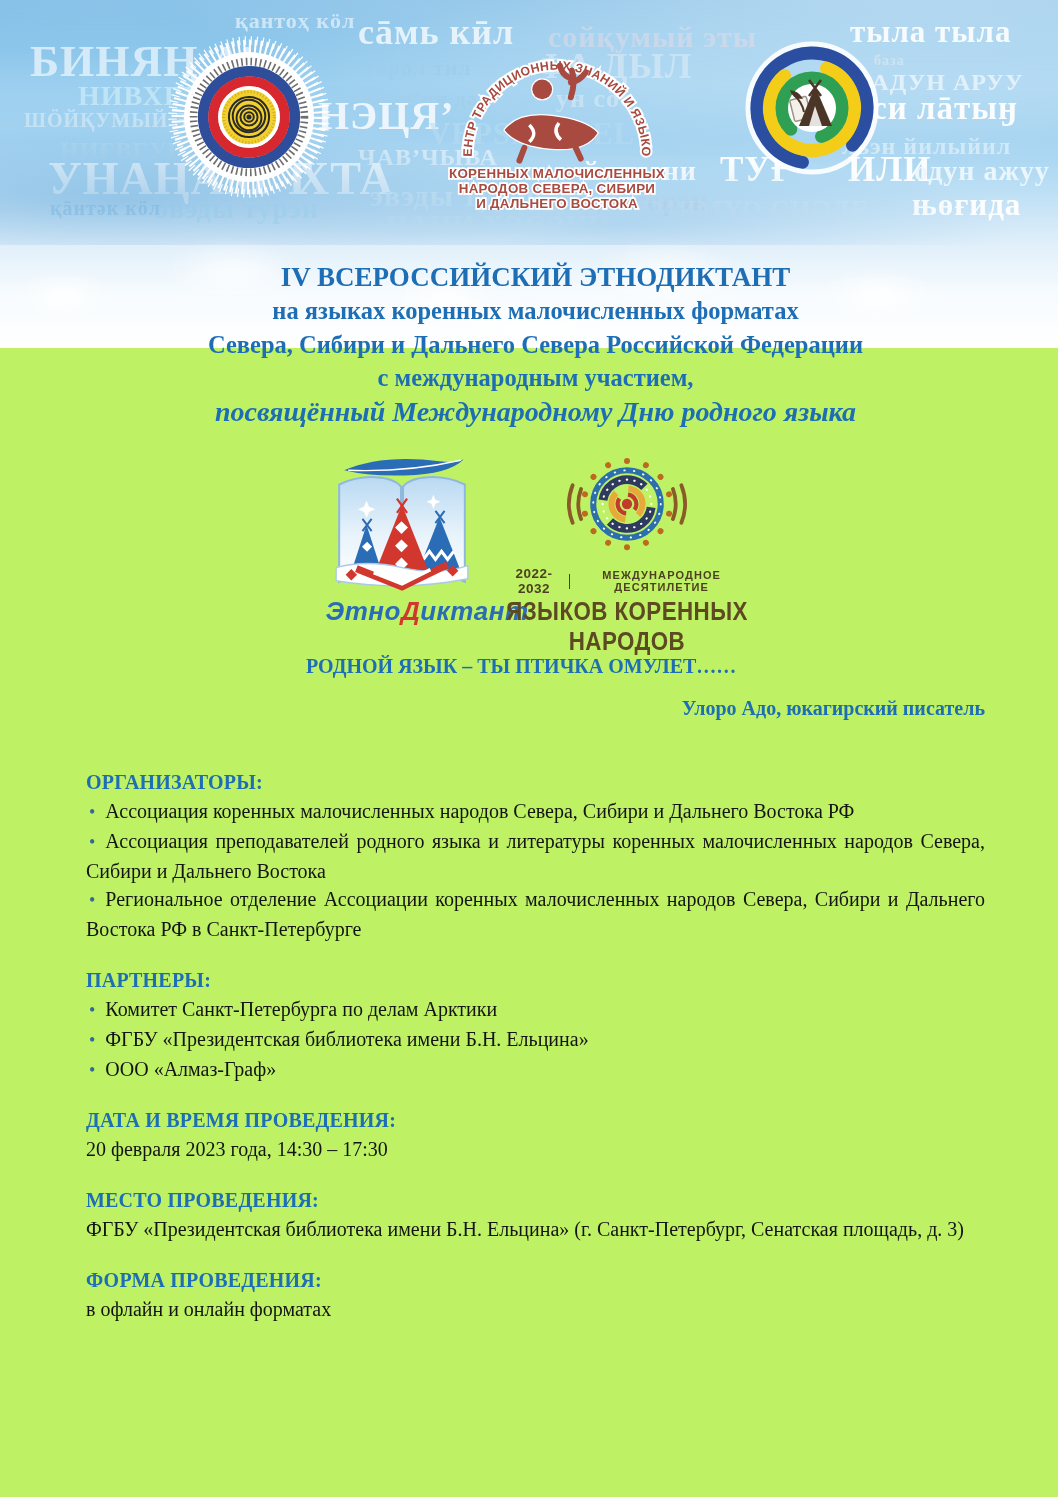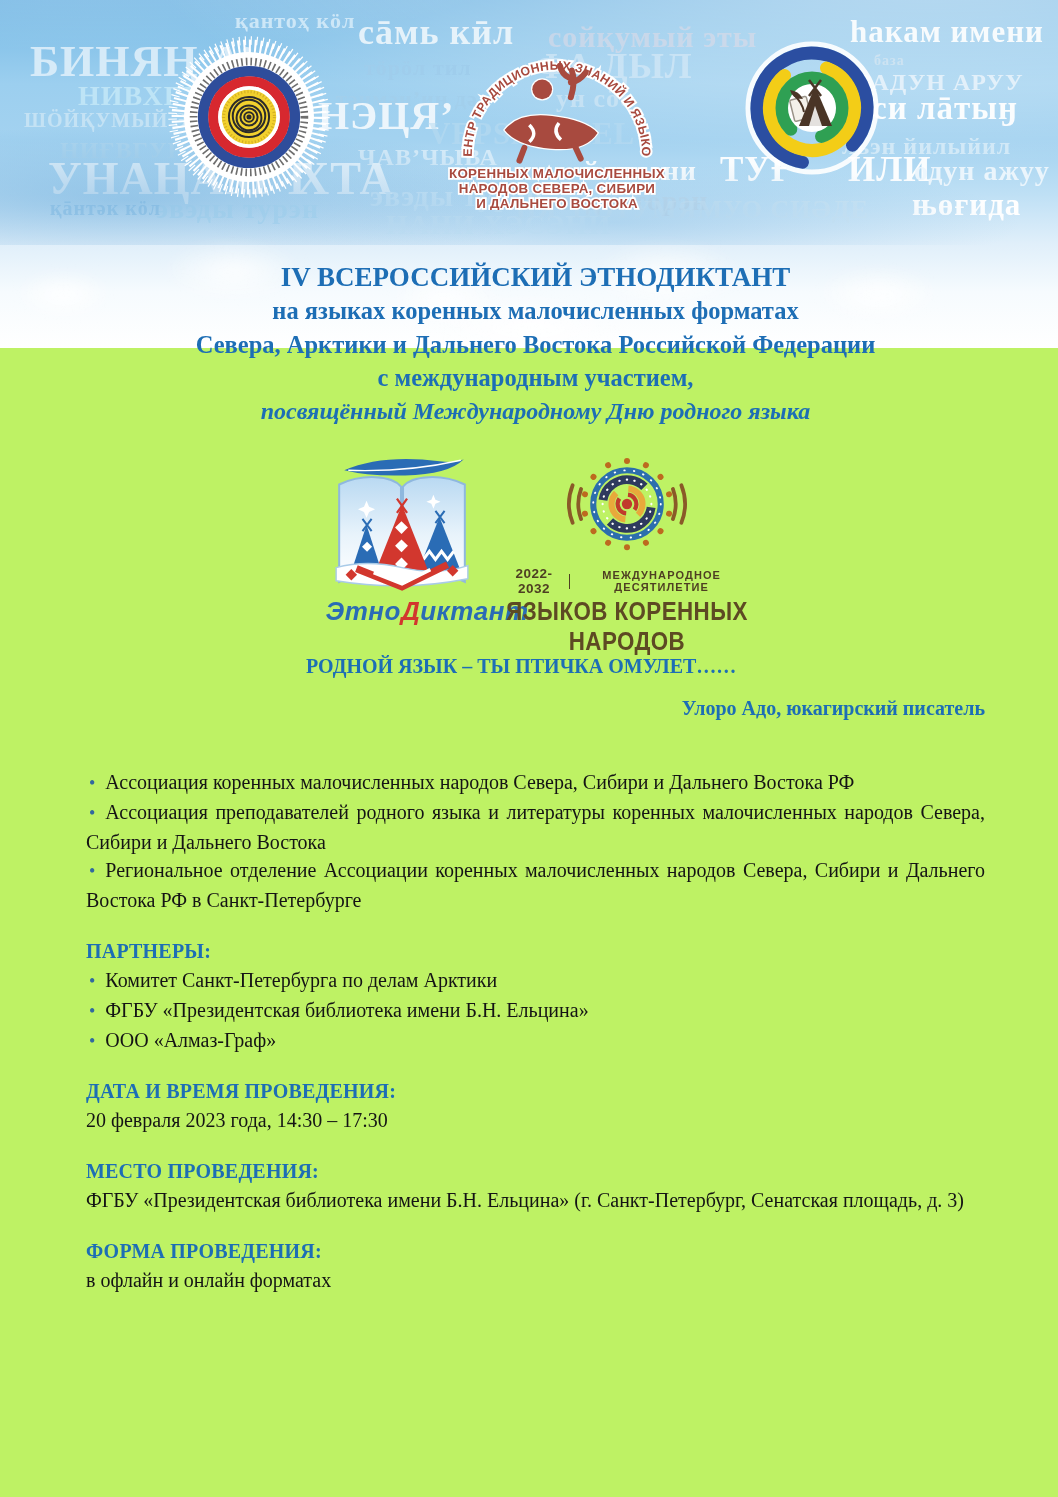--- a/index.html
+++ b/index.html
@@ -26,21 +26,21 @@
   .bg-word{position:absolute;font-weight:bold;letter-spacing:1px;white-space:nowrap;line-height:1;}
   .hdr-logo{position:absolute;z-index:2;}
   .logo-raipon{left:163px;top:31px;}
   .logo-center{left:448px;top:34px;}
   .logo-right{left:742px;top:38px;}
   
   .content{position:absolute;inset:0;padding:260px 73px 0 78px;z-index:3;margin-left:8px;}
   .title-block{text-align:center;color:#1d6eb5;font-weight:bold;}
   .t-l1{font-size:27px;line-height:34px;}
   .t-l{font-size:24.5px;line-height:33.5px;}
-  .t-l5{font-size:24px;line-height:33.5px;font-style:italic;text-align:center;}
+  .t-l5{font-size:28px;line-height:33.5px;font-style:italic;text-align:center;}
   .logos-row{display:flex;justify-content:center;align-items:flex-start;gap:30px;margin-top:22px;height:178px;}
   .etno{width:152px;text-align:center;}
   .etno-text{font-family:"Liberation Sans","DejaVu Sans",sans-serif;font-weight:bold;font-style:italic;
              font-size:26px;color:#2a6cb5;margin-top:0;letter-spacing:.5px;}
   .etno-text .red{color:#d2372e;}
   .decade{width:238px;text-align:center;}
   .decade-l1{display:flex;justify-content:center;align-items:center;gap:8px;margin-top:4px;
              font-family:"Liberation Sans","DejaVu Sans",sans-serif;color:#4e3f22;}
   .decade-years{font-size:13.5px;font-weight:bold;letter-spacing:.5px;}
   .decade-sep{width:1.5px;height:15px;background:#4e3f22;}
@@ -60,21 +60,21 @@
 </head>
 <body>
 
 <div class="page">
 
   <div class="header">
     <div class="bg-words">
         <span class="bg-word" style="left: 235px; top: 10px; font-size: 22px; color: rgb(216, 237, 250); opacity: 0.85;">қантоҳ кӧл</span>
         <span class="bg-word" style="left: 358px; top: 14px; font-size: 36px; color: rgb(255, 255, 255); opacity: 0.75;">сāмь кӣл</span>
         <span class="bg-word" style="left: 548px; top: 22px; font-size: 30px; color: rgb(232, 220, 230); opacity: 0.5;">сойқумый эты</span>
-        <span class="bg-word" style="left: 850px; top: 16px; font-size: 31px; color: rgb(255, 255, 255); opacity: 0.9;">һакам имени</span>
+        <span class="bg-word" style="left: 850px; top: 16px; font-size: 31px; color: rgb(255, 255, 255); opacity: 0.9;">тыла тыла</span>
         <span class="bg-word" style="left: 30px; top: 40px; font-size: 44px; color: rgb(226, 241, 251); opacity: 0.85;">БИНЯҢ А’</span>
         <span class="bg-word" style="left: 874px; top: 54px; font-size: 14px; color: rgb(223, 234, 242); opacity: 0.6;">база</span>
         <span class="bg-word" style="left: 364px; top: 57px; font-size: 22px; color: rgb(159, 205, 236); opacity: 1;">тӧрӧл тил</span>
         <span class="bg-word" style="left: 536px; top: 48px; font-size: 36px; color: rgb(220, 236, 248); opacity: 0.6;">ФА ДЫЛ</span>
         <span class="bg-word" style="left: 856px; top: 70px; font-size: 24px; color: rgb(232, 243, 251); opacity: 0.9;">ВАДУН АРУУ</span>
         <span class="bg-word" style="left: 78px; top: 82px; font-size: 28px; color: rgb(194, 231, 247); opacity: 0.9;">НИВХГУ</span>
         <span class="bg-word" style="left: 336px; top: 88px; font-size: 22px; color: rgb(162, 207, 236); opacity: 1;">тәнмән’ин дә</span>
         <span class="bg-word" style="left: 318px; top: 96px; font-size: 40px; color: rgb(255, 255, 255); opacity: 0.8;">НЭЦЯ’</span>
         <span class="bg-word" style="left: 556px; top: 86px; font-size: 26px; color: rgb(207, 230, 245); opacity: 0.75;">ун сöс</span>
         <span class="bg-word" style="left: 872px; top: 92px; font-size: 33px; color: rgb(255, 255, 255); opacity: 0.95;">си лāтыӈ</span>
@@ -155,21 +155,21 @@
         <path d="M 73 68 L 80 88 L 67 88 Z" fill="#ffffff" opacity="0.85"></path>
       </g>
     </svg>
   </div>
 
   <div class="content">
 
     <div class="title-block">
       <div class="t-l1">IV ВСЕРОССИЙСКИЙ ЭТНОДИКТАНТ</div>
       <div class="t-l">на языках коренных малочисленных форматах</div>
-      <div class="t-l">Севера, Арктики и Дальнего Востока Российской Федерации</div>
+      <div class="t-l">Севера, Сибири и Дальнего Севера Российской Федерации</div>
       <div class="t-l">с международным участием,</div>
       <div class="t-l5">посвящённый Международному Дню родного языка</div>
     </div>
 
     <div class="logos-row">
 
       <div class="etno">
         <svg width="152" height="142" viewBox="0 0 150 140">
           <defs>
             <linearGradient id="skyGrad" x1="0" y1="0" x2="0" y2="1">
@@ -243,20 +243,21 @@
         </div>
         <div class="decade-l2">ЯЗЫКОВ КОРЕННЫХ НАРОДОВ</div>
       </div>
     </div>
 
     <p class="quote">РОДНОЙ ЯЗЫК – ТЫ ПТИЧКА ОМУЛЕТ……</p>
     <p class="attribution">Улоро Адо, юкагирский писатель</p>
 
     <div class="sections">
       <section class="sec">
+        <h3 class="sec-h">ОРГАНИЗАТОРЫ:</h3>
         <div>
             <div class="b-item"><span class="bullet">•</span><span class="b-text">Ассоциация коренных малочисленных народов Севера, Сибири и Дальнего Востока РФ</span></div>
             <div class="b-item"><span class="bullet">•</span><span class="b-text">Ассоциация преподавателей родного языка и литературы коренных малочисленных народов Севера, Сибири и Дальнего Востока</span></div>
             <div class="b-item"><span class="bullet">•</span><span class="b-text">Региональное отделение Ассоциации коренных малочисленных народов Севера, Сибири и Дальнего Востока РФ в Санкт-Петербурге</span></div>
           </div>
       </section>
       <section class="sec">
         <h3 class="sec-h">ПАРТНЕРЫ:</h3>
         <div>
             <div class="b-item"><span class="bullet">•</span><span class="b-text">Комитет Санкт-Петербурга по делам Арктики</span></div>

